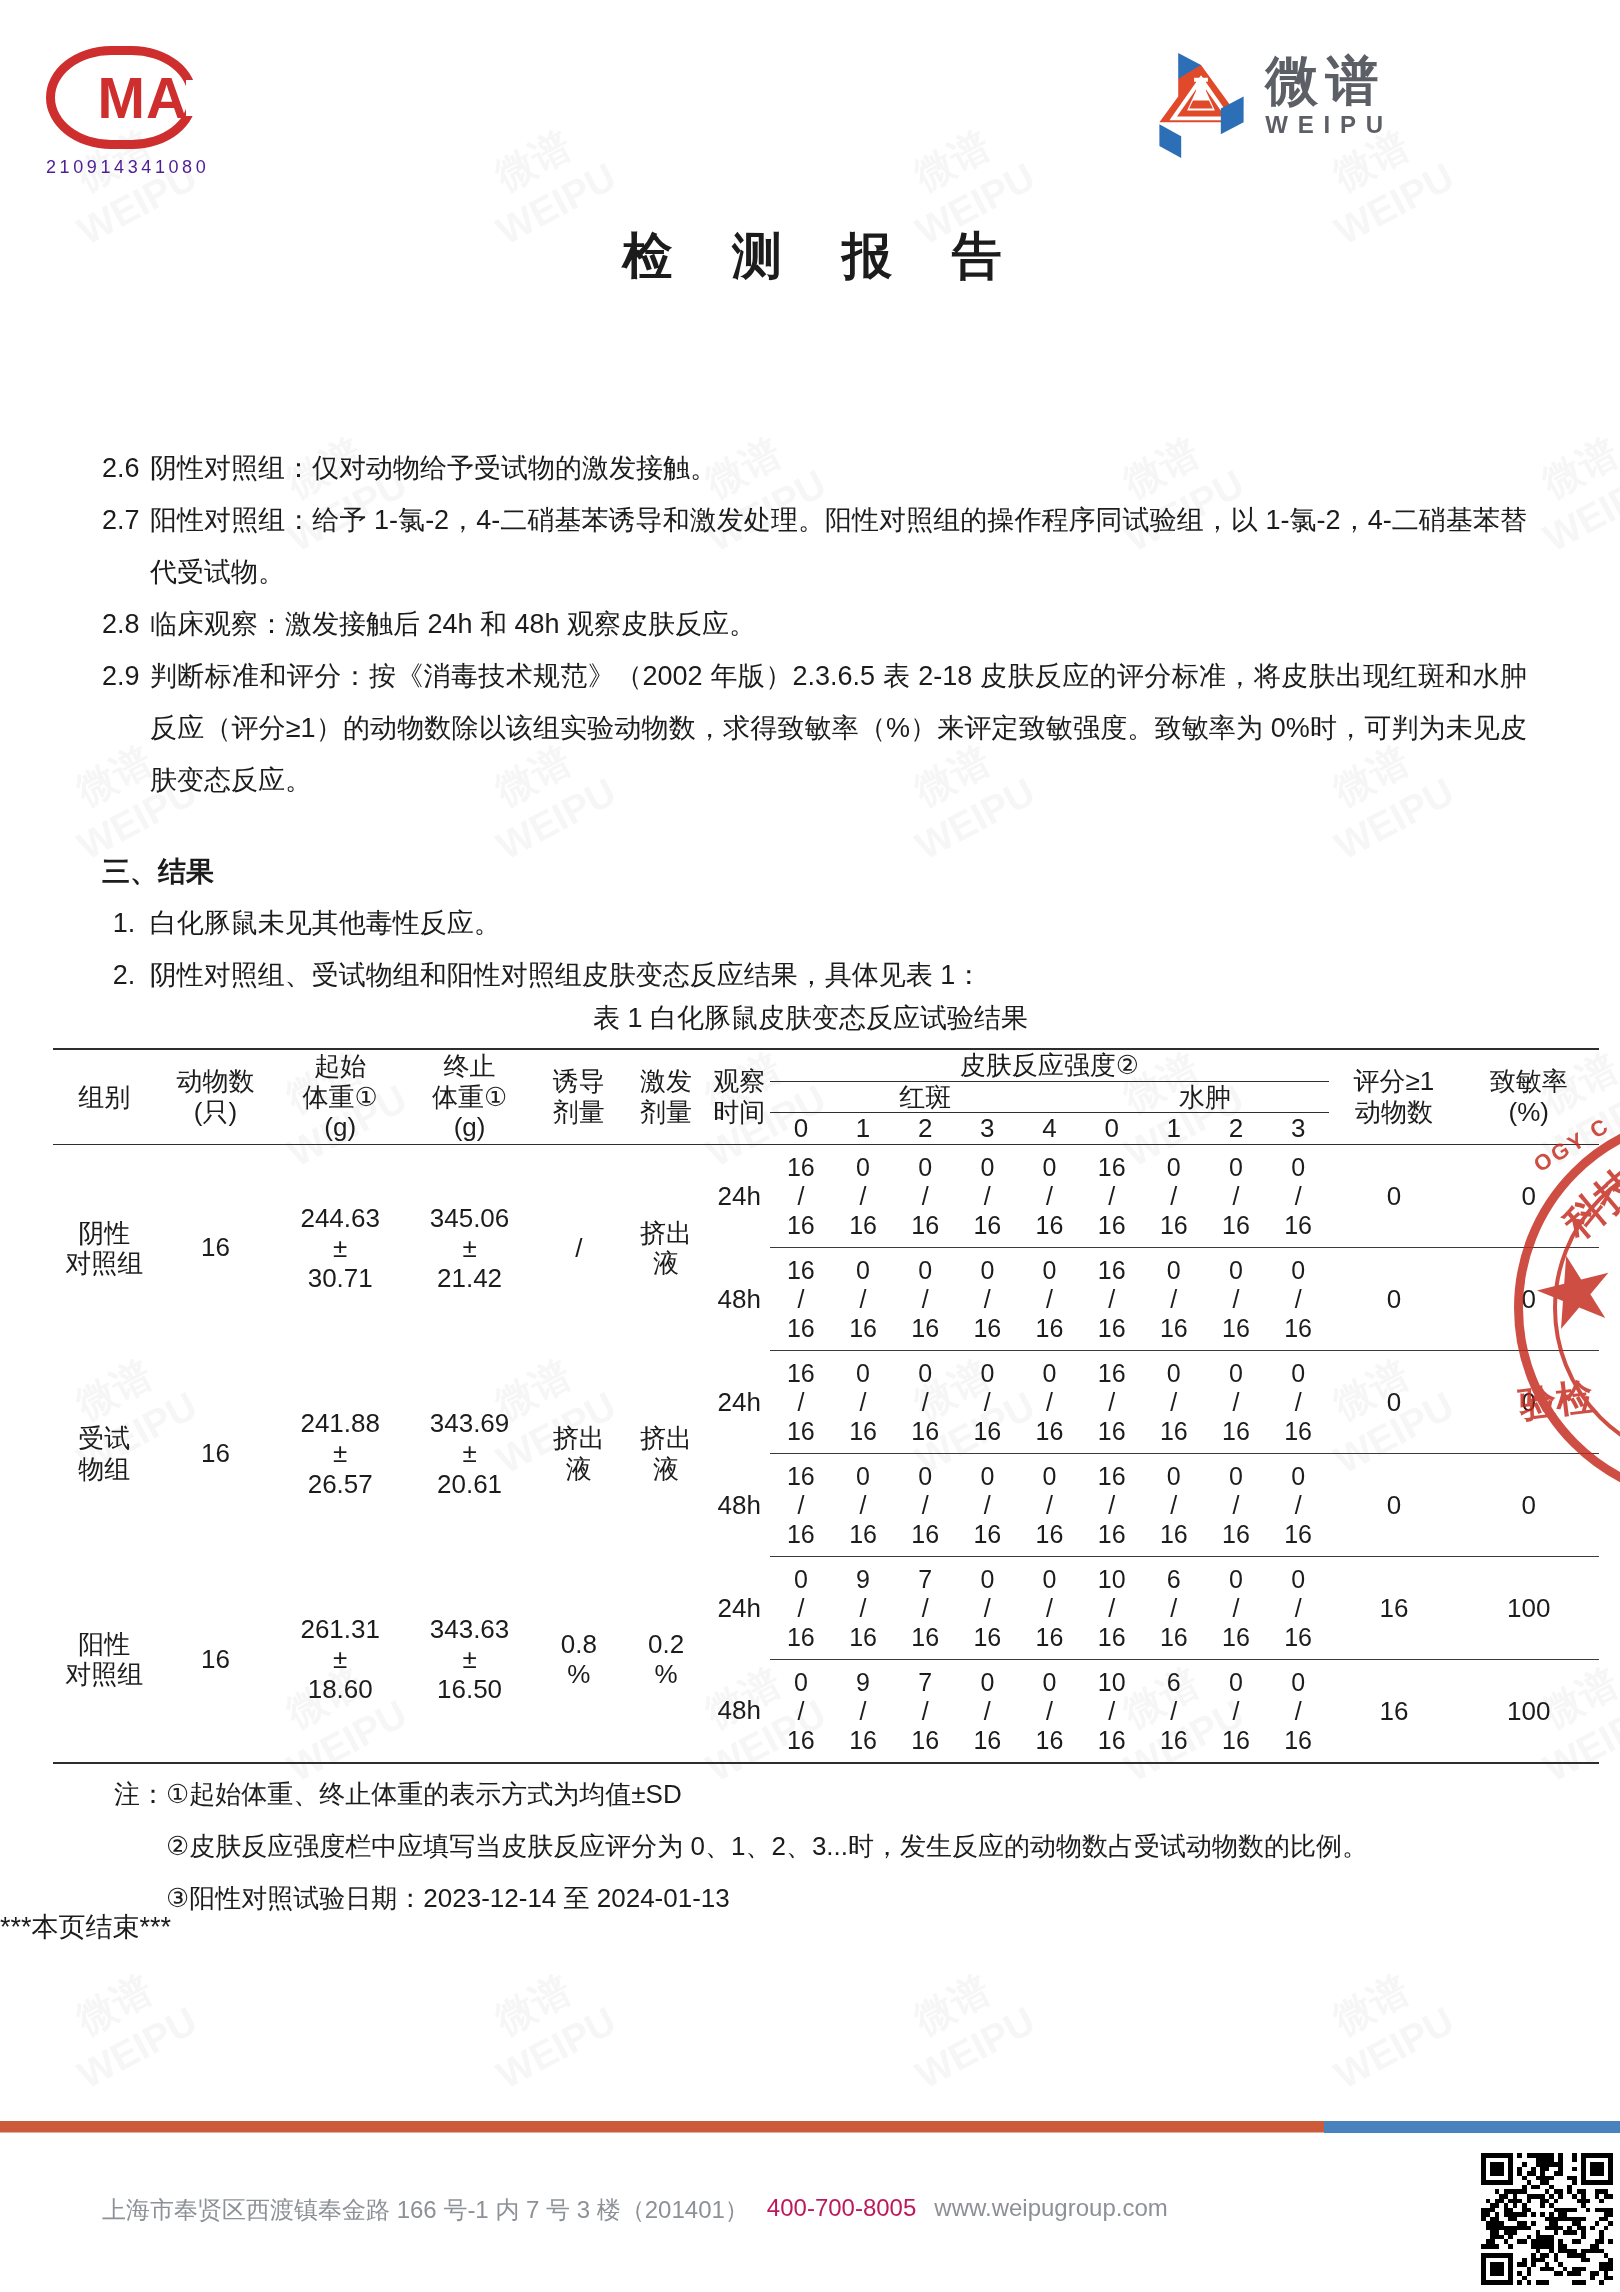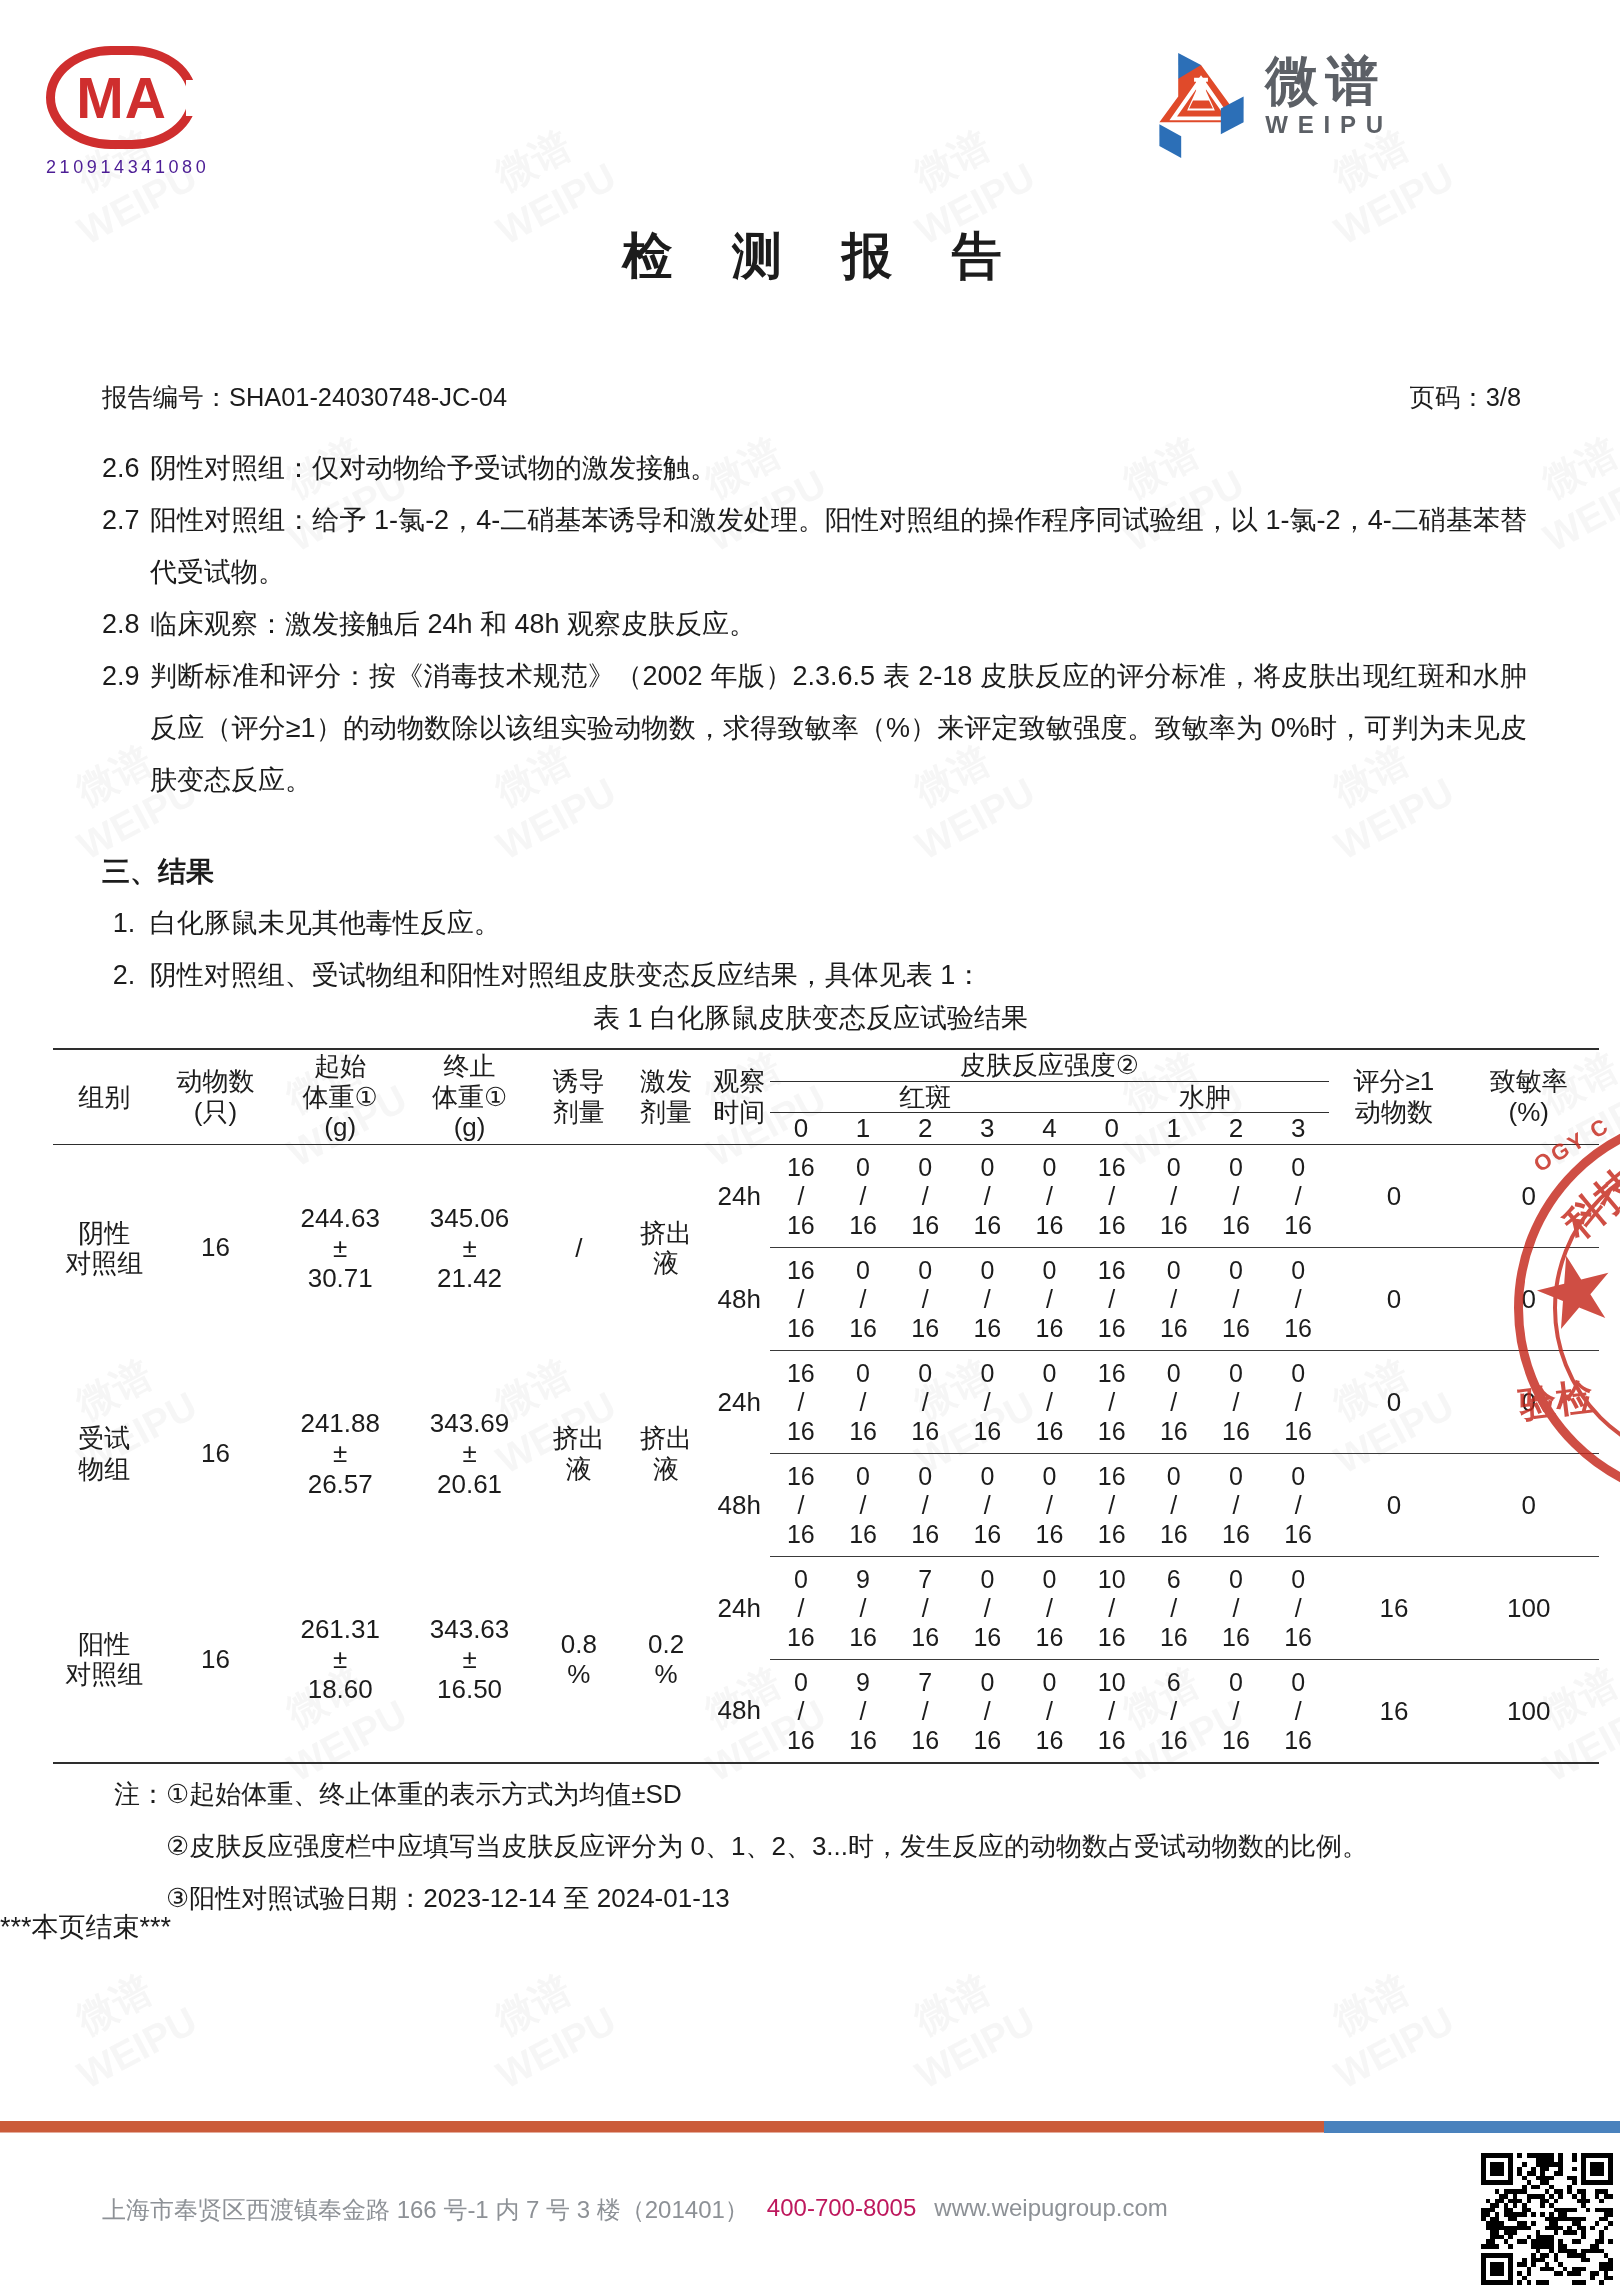--- a/index.html
+++ b/index.html
@@ -6,21 +6,21 @@
   .page{position:relative;width:1621px;height:2293px;background:#fff;overflow:hidden;
         font-family:"Liberation Sans","DejaVu Sans",sans-serif;color:#1c1c1c;}
 
   
   .wm{position:absolute;transform:rotate(-28deg);opacity:.042;font-size:39px;font-weight:bold;
       color:#444;text-align:center;line-height:1.25;white-space:pre;pointer-events:none;}
 
   
   .cma{position:absolute;left:46px;top:46px;width:178px;}
   .cma-ring{position:relative;width:151px;height:103px;border:9.8px solid #cf2e2e;
-            border-radius:50%/58%;box-sizing:border-box;display:flex;align-items:center;justify-content:center;}
+            border-radius:50%/58%;box-sizing:border-box;display:flex;align-items:center;justify-content:flex-end;}
   .cma-gap{position:absolute;right:-11.6px;top:50%;transform:translateY(-50%);width:13.4px;height:36px;background:#fff;}
   .cma-ma{font-size:57px;font-weight:bold;color:#cf2e2e;letter-spacing:0.9px;margin-top:1.8px;}
   .cma-number{margin-top:8px;color:#4c1d95;font-size:18px;letter-spacing:3.6px;}
 
   .brand{position:absolute;left:1151px;top:53px;display:flex;align-items:flex-start;}
   .brand-icon{width:100px;height:105px;}
   .brand-text{margin-left:14.3px;}
   .brand-cn{font-size:53px;font-weight:bold;color:#5c6066;letter-spacing:7.1px;line-height:1.05;}
   .brand-en{font-size:24px;font-weight:bold;color:#5c6066;letter-spacing:9.8px;margin-top:2.7px;}
 
@@ -168,28 +168,20 @@
       </g>
     </svg>
     <div class="brand-text">
       <div class="brand-cn">微谱</div>
       <div class="brand-en">WEIPU</div>
     </div>
   </div>
 
   <div class="title">检 测 报 告</div>
 
-  <div class="meta">
-    <div>
-      <span>报告编号：</span><span>SHA01-24030748-JC-04</span>
-    </div>
-    <div>
-      <span>页码：</span><span>3/8</span>
-    </div>
-  </div>
 
   <div class="clauses">
     <div class="clause">
       <span class="no">2.6</span>
       <span class="txt">阴性对照组：仅对动物给予受试物的激发接触。</span>
     </div>
     <div class="clause">
       <span class="no">2.7</span>
       <span class="txt">阳性对照组：给予 1-氯-2，4-二硝基苯诱导和激发处理。阳性对照组的操作程序同试验组，以 1-氯-2，4-二硝基苯替代受试物。</span>
     </div>

